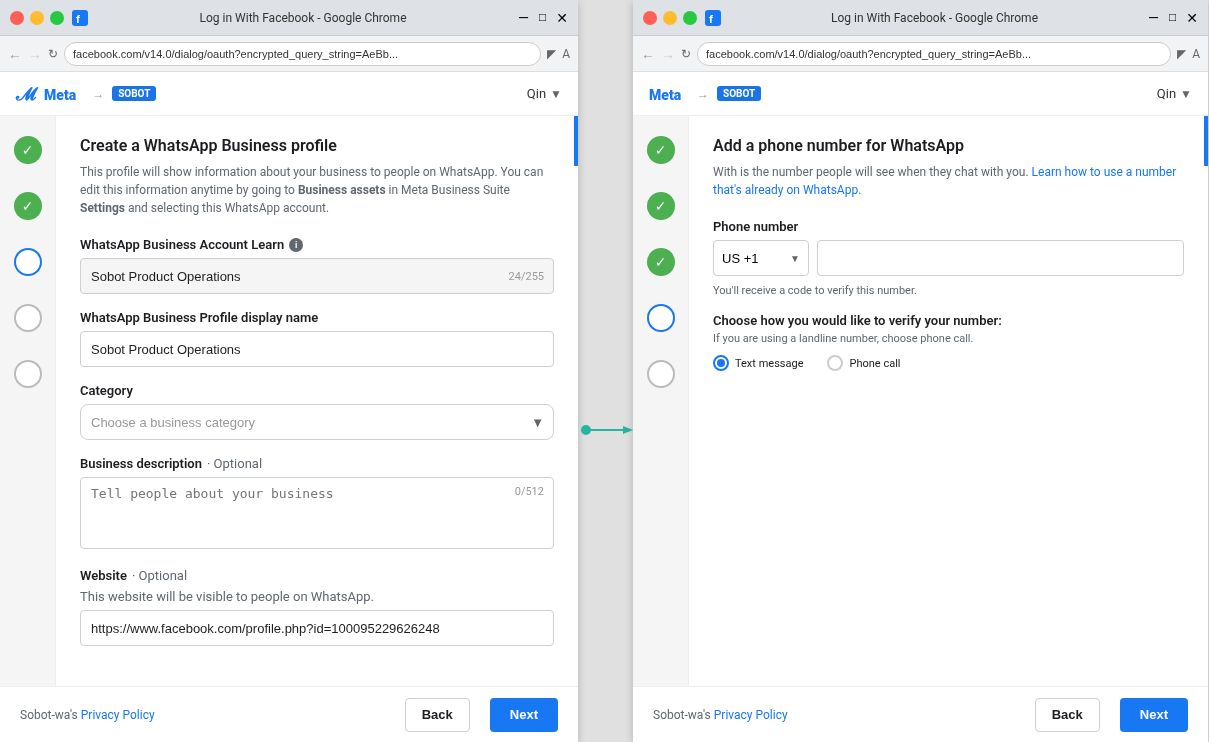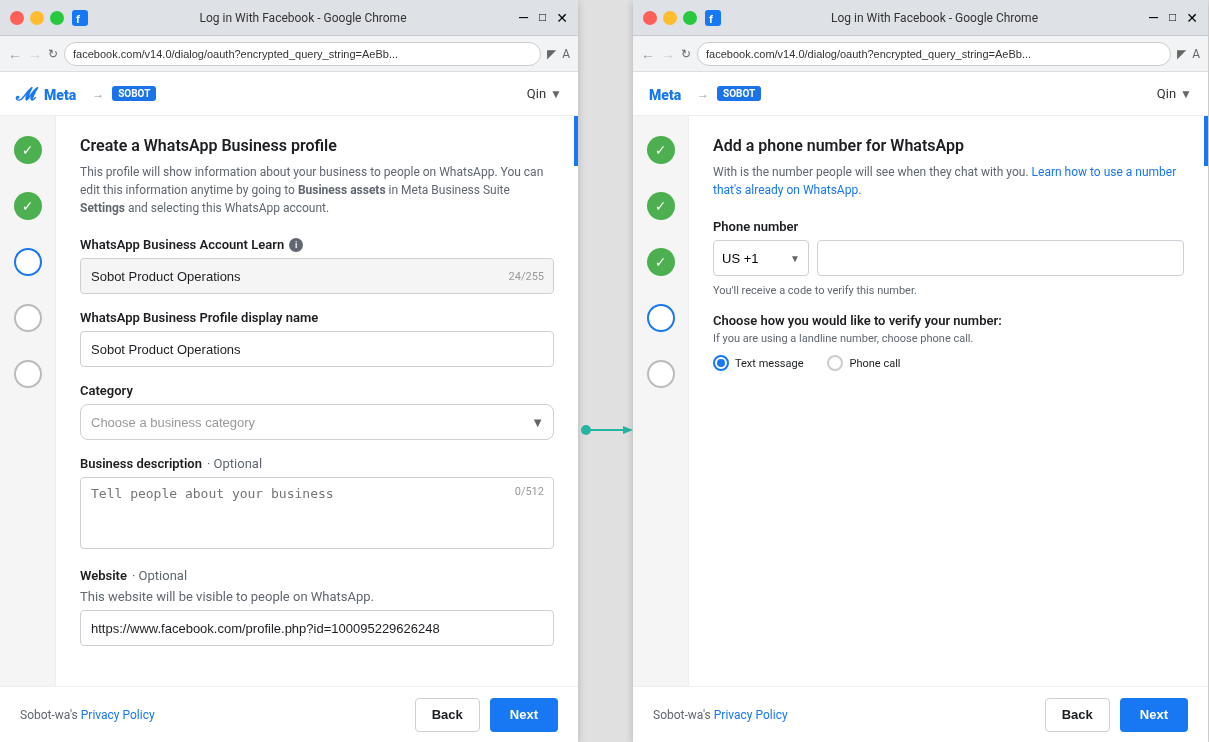--- a/index.html
+++ b/index.html
@@ -283,21 +283,21 @@
       color: #606770;
     }
 
     .privacy-text a {
       color: #1877f2;
       text-decoration: none;
     }
 
     .footer-buttons {
       display: flex;
-      gap: 10px;
+      gap: 20px;
     }
 
     .btn-back {
       height: 34px;
       padding: 0 16px;
       border: 1px solid #ccd0d5;
       border-radius: 4px;
       background: #fff;
       font-size: 13px;
       font-weight: 600;

